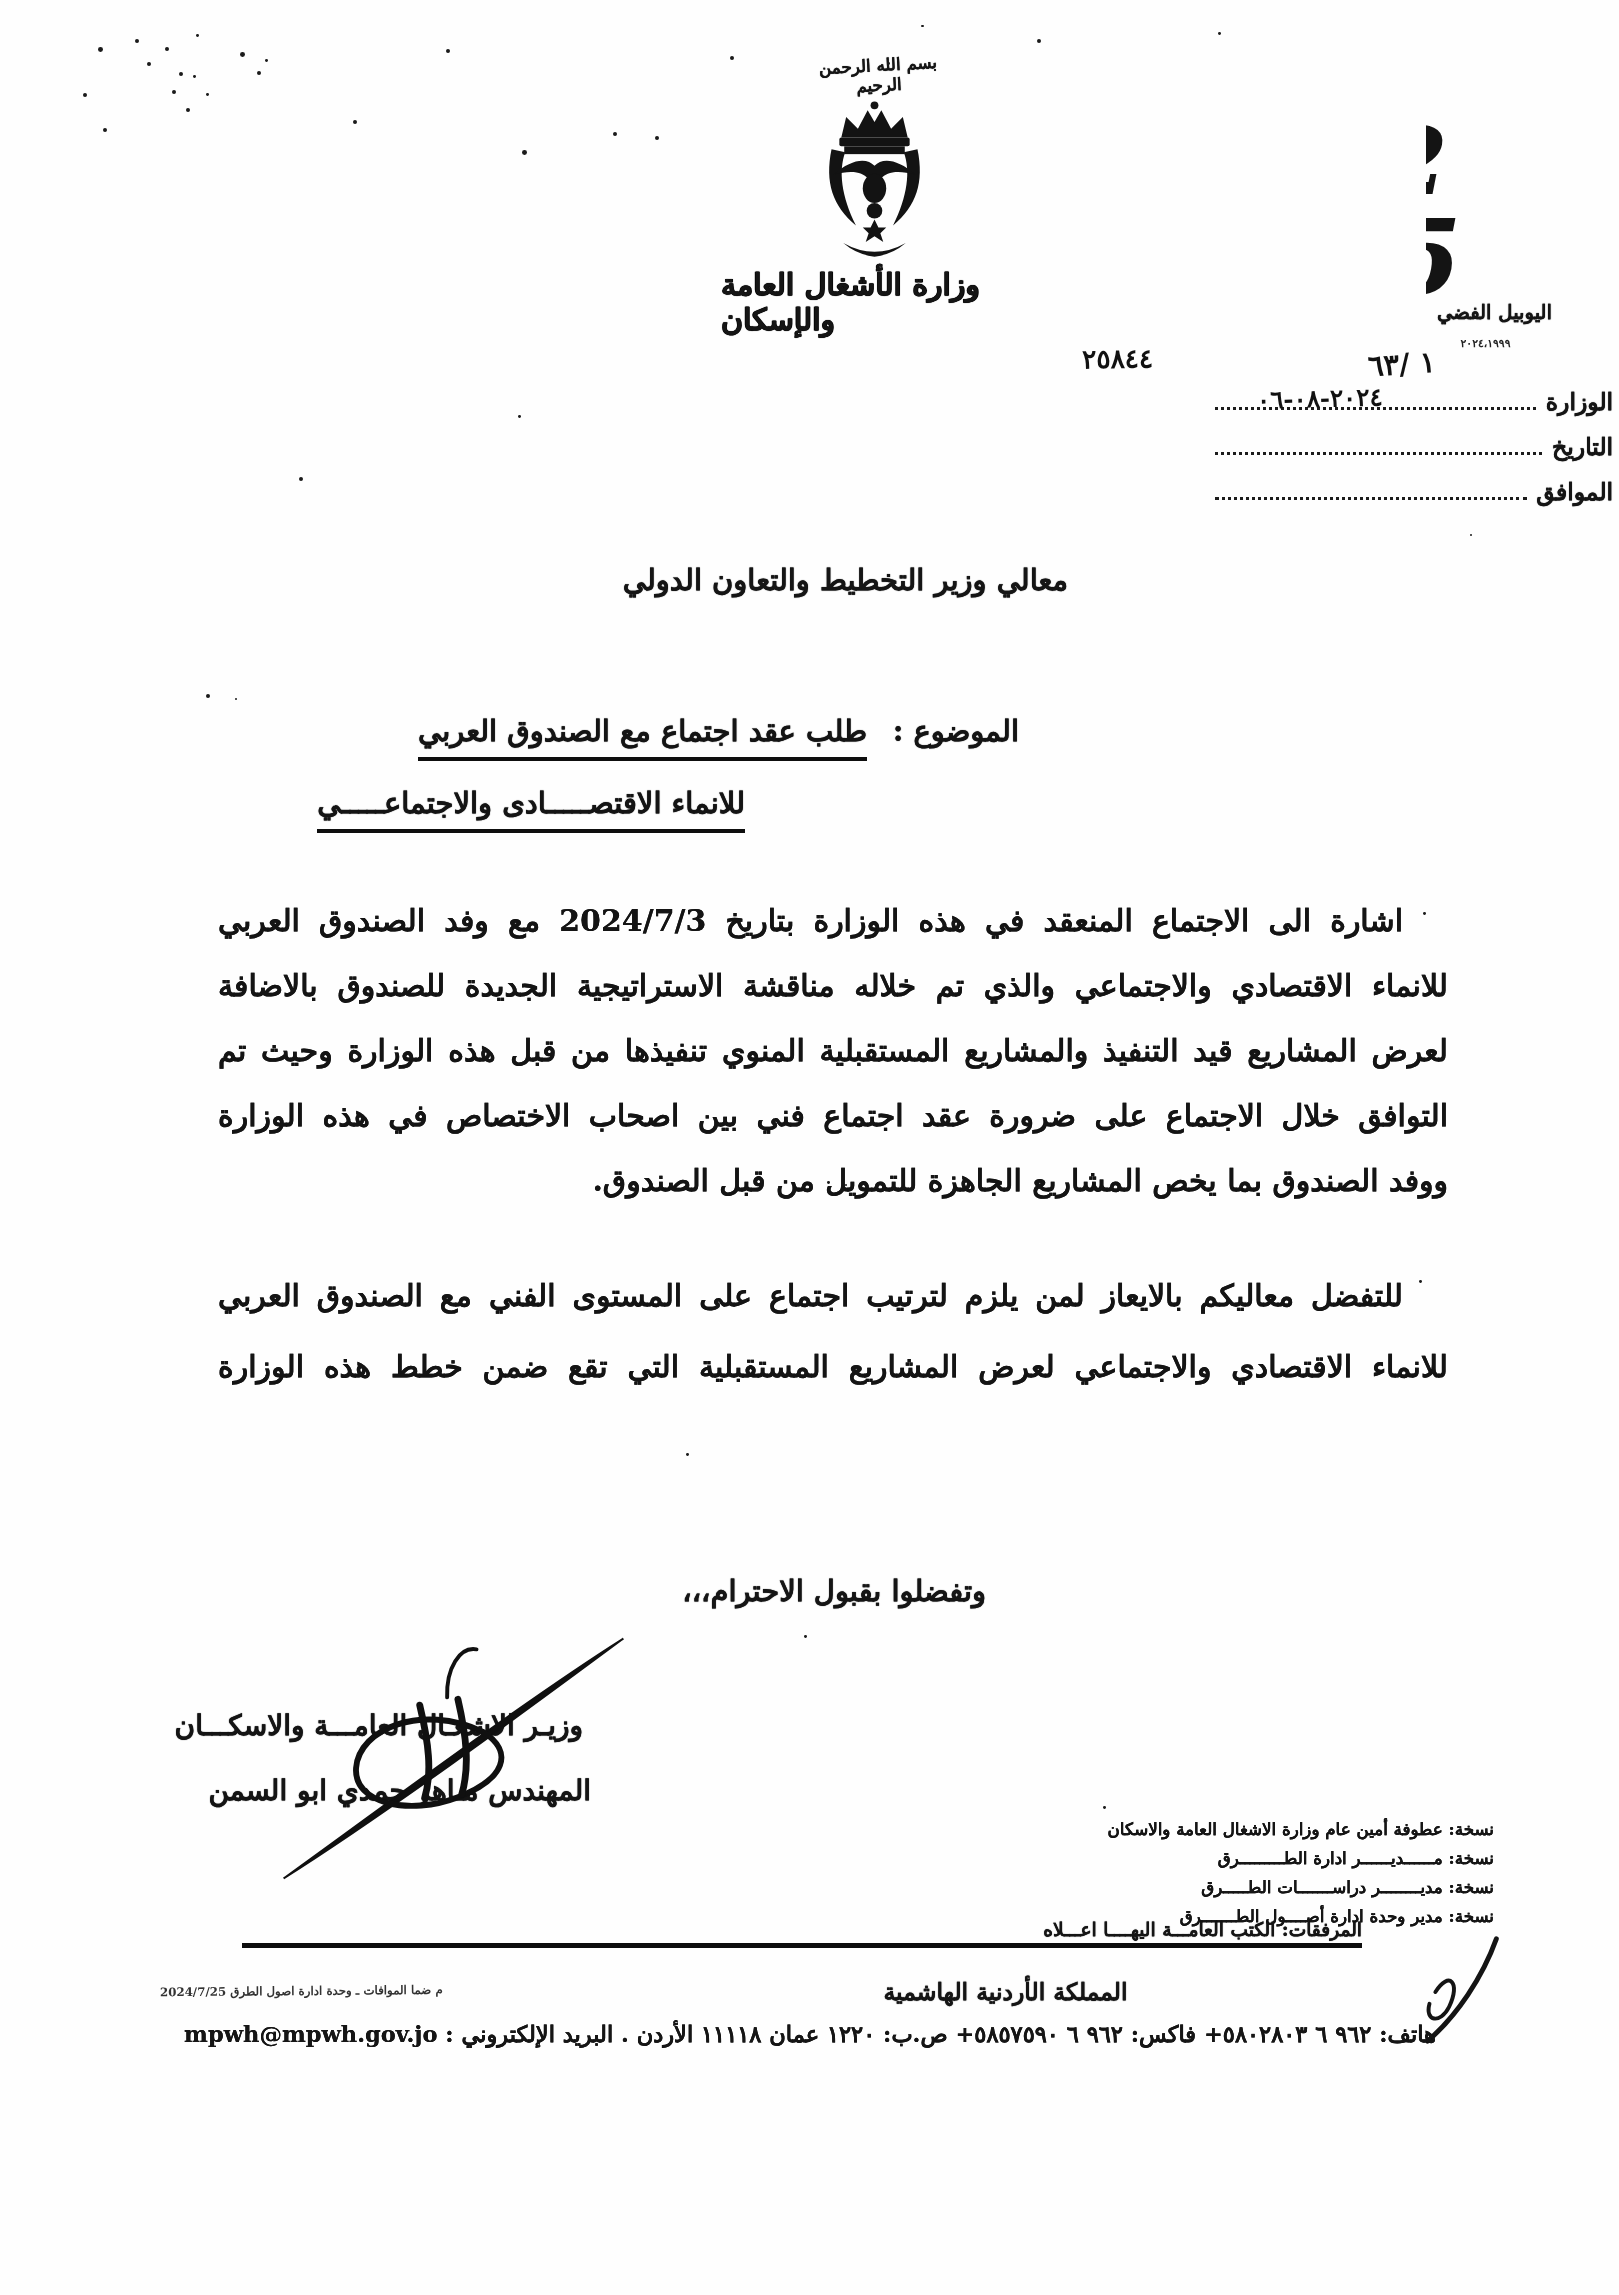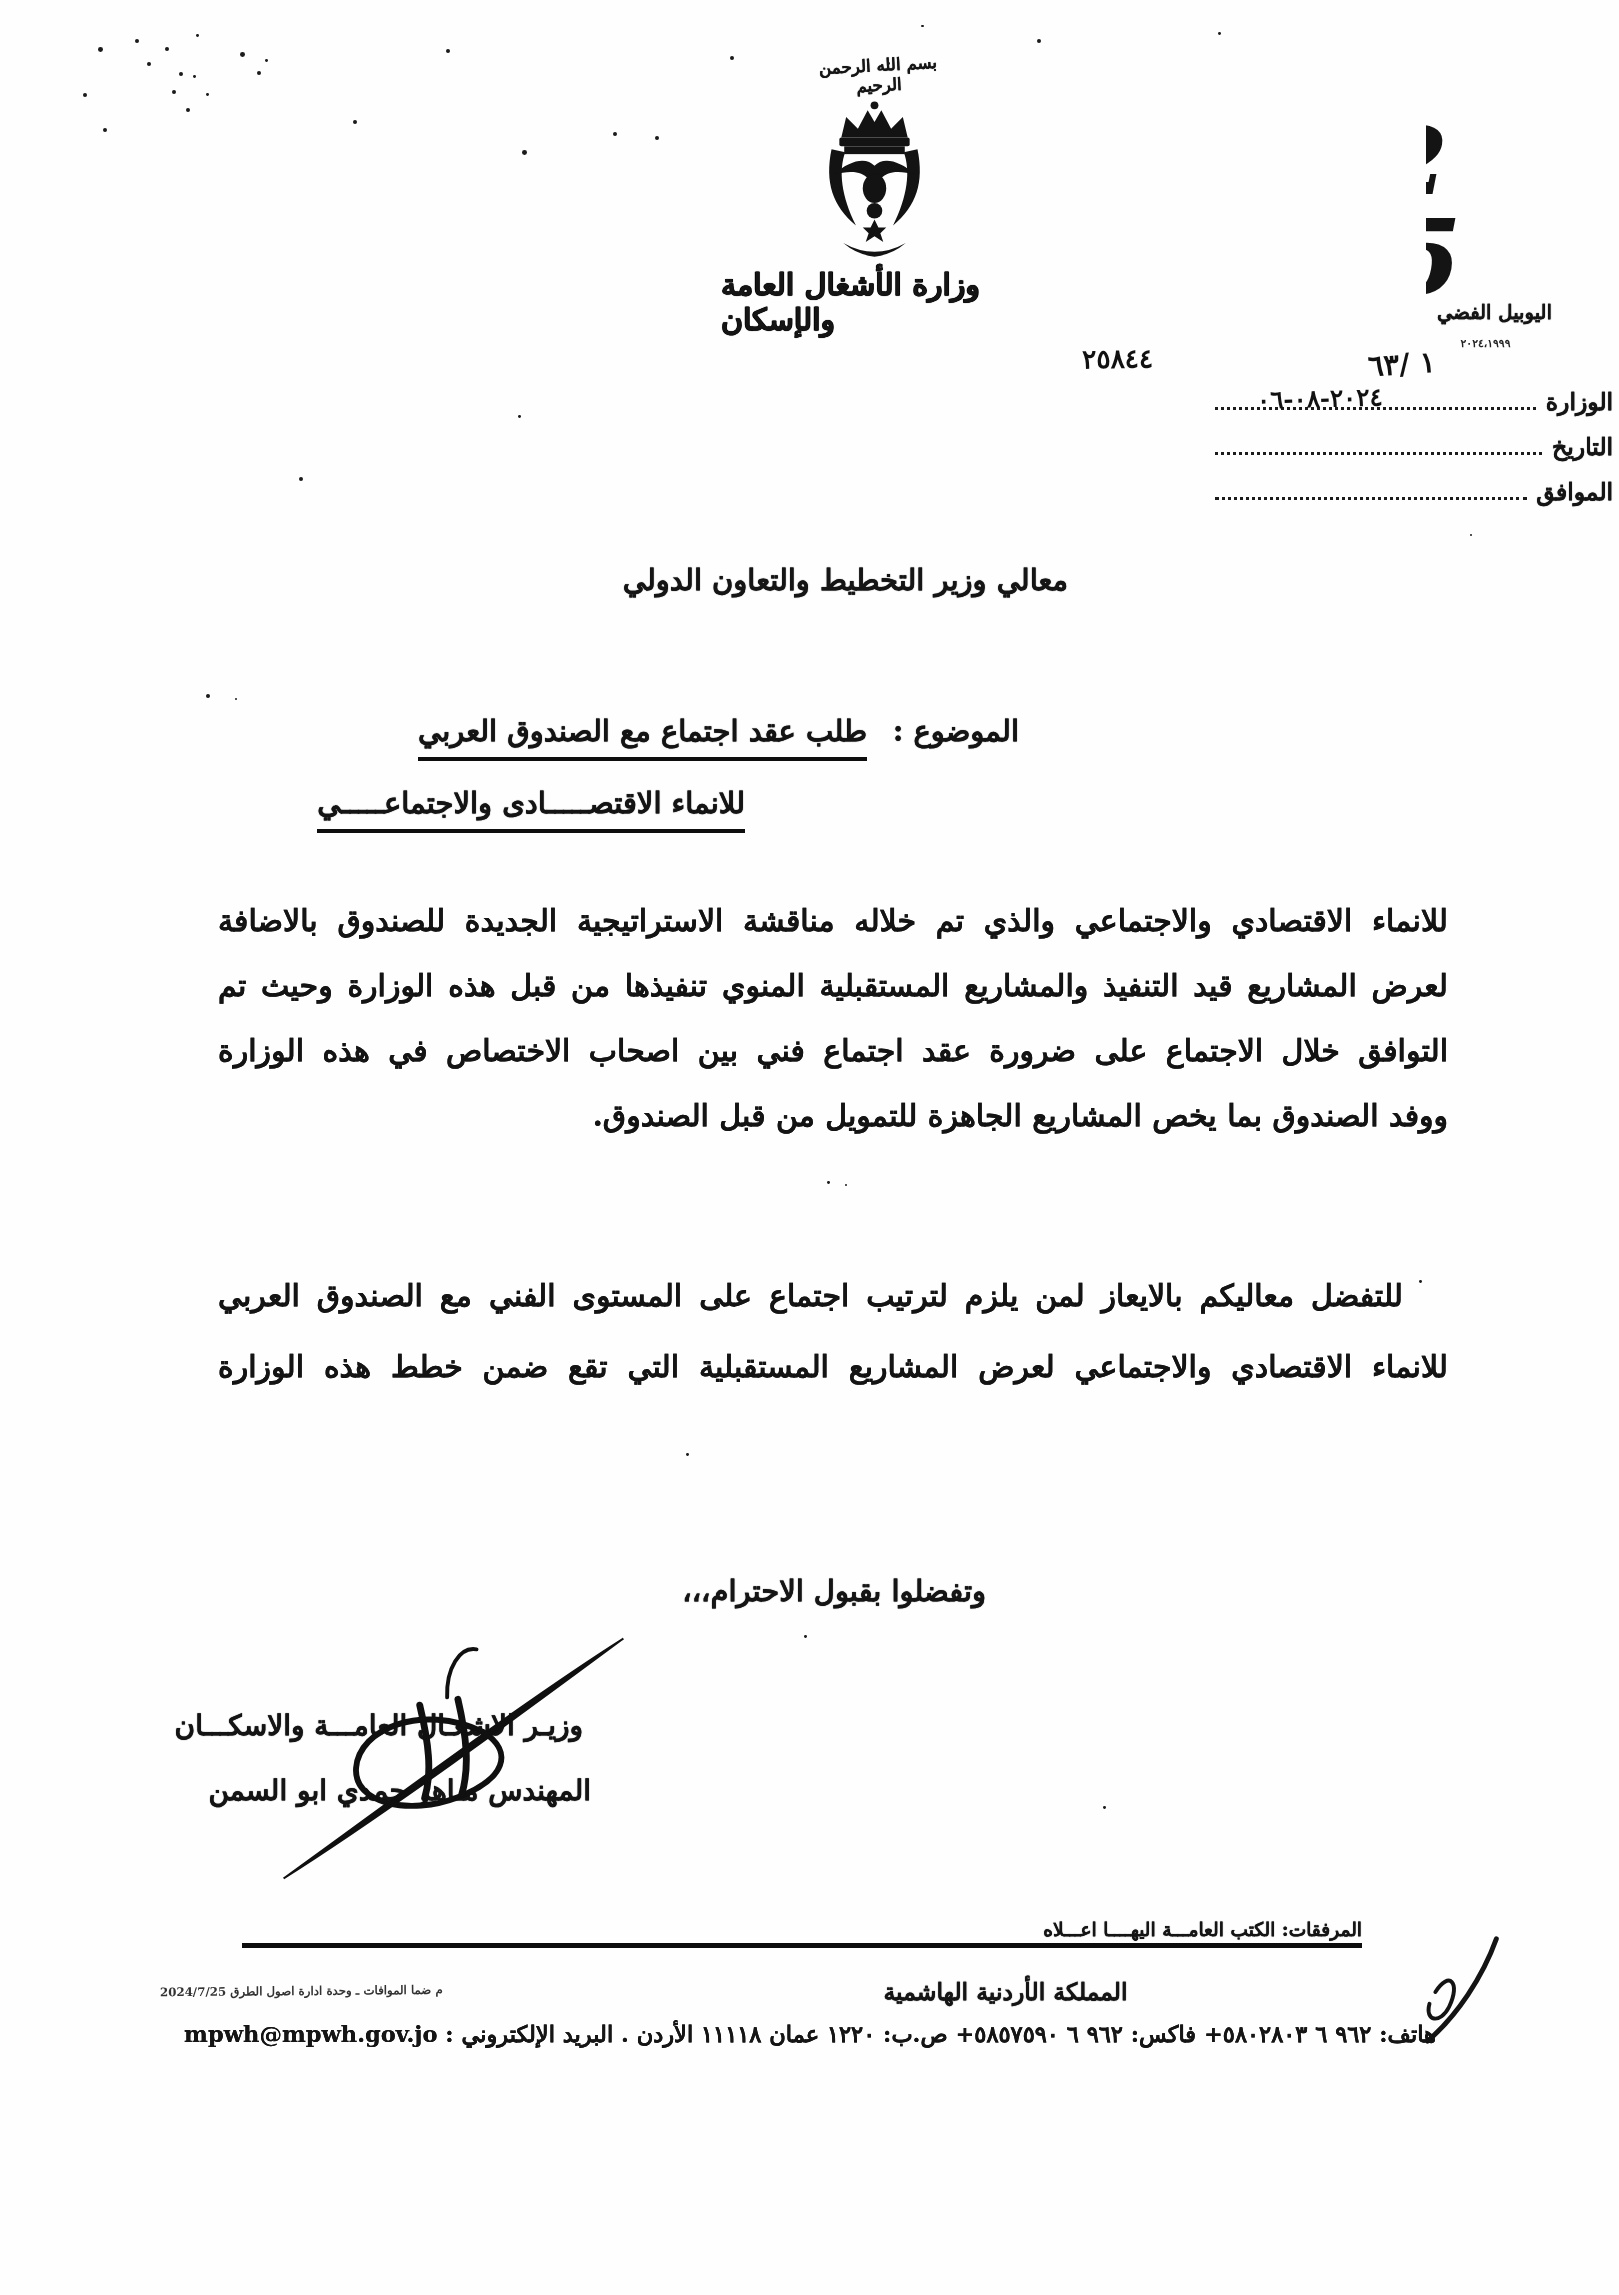--- a/index.html
+++ b/index.html
@@ -105,20 +105,21 @@
   <div class="abs subject-line" style="right:600px;top:714px;">
     <span>الموضوع :</span><span class="subject-gap"></span><span class="u-heavy">طلب عقد اجتماع مع الصندوق العربي</span>
   </div>
 
   <div class="abs addressee ink" style="right:551px;top:563px;">معالي وزير التخطيط والتعاون الدولي</div>
   <div class="abs subject-line" style="right:874px;top:786px;">
     <span class="u-heavy">للانماء الاقتصـــــادى والاجتماعـــــي</span>
   </div>
 
   <div id="para1" class="abs para" style="right:171px;top:888px;width:1230px;">
+    <div class="jline first">اشارة الى الاجتماع المنعقد في هذه الوزارة بتاريخ 2024/7/3 مع وفد الصندوق العربي</div>
     <div class="jline">للانماء الاقتصادي والاجتماعي والذي تم خلاله مناقشة الاستراتيجية الجديدة للصندوق بالاضافة</div>
     <div class="jline">لعرض المشاريع قيد التنفيذ والمشاريع المستقبلية المنوي تنفيذها من قبل هذه الوزارة وحيث تم</div>
     <div class="jline">التوافق خلال الاجتماع على ضرورة عقد اجتماع فني بين اصحاب الاختصاص في هذه الوزارة</div>
     <div class="jline last">ووفد الصندوق بما يخص المشاريع الجاهزة للتمويل من قبل الصندوق.</div>
   </div>
 
   <div id="para2" class="abs para" style="right:171px;top:1260px;width:1230px;">
     <div class="jline first">للتفضل معاليكم بالايعاز لمن يلزم لترتيب اجتماع على المستوى الفني مع الصندوق العربي</div>
     <div class="jline">للانماء الاقتصادي والاجتماعي لعرض المشاريع المستقبلية التي تقع ضمن خطط هذه الوزارة</div>
   </div>
@@ -131,20 +132,26 @@
   <svg class="abs" style="left:265px;top:1619px;" width="377" height="279" viewBox="0 0 385 285">
     <g stroke="#101010" fill="none" stroke-linecap="round">
       <path d="M19,265 C120,192 268,82 366,20 C262,97 122,200 19,265 Z" fill="#101010" stroke-width="2"></path>
       <path d="M222,115 C160,86 96,112 93,152 C90,189 148,201 197,182 C244,164 256,136 222,115 Z" stroke-width="6"></path>
       <path d="M158,88 C167,126 171,156 163,183" stroke-width="7"></path>
       <path d="M197,82 C206,121 209,151 201,179" stroke-width="7"></path>
       <path d="M186,80 C185,50 199,28 216,31" stroke-width="4"></path>
     </g>
   </svg>
 
+  <div class="abs cc-list ink" style="right:125px;top:1815px;">
+    <div>نسخة: عطوفة أمين عام وزارة الاشغال العامة والاسكان</div>
+    <div>نسخة: مــــــديــــــر ادارة الطـــــــــرق</div>
+    <div>نسخة: مديــــــــر دراســـــــات الطـــــرق</div>
+    <div>نسخة: مدير وحدة ادارة أصــــول الطـــــــرق</div>
+  </div>
   <div class="abs attachments ink" style="right:257px;top:1919px;z-index:2;">المرفقات: الكتب العامـــة اليهــــا اعـــلاه</div>
 
   <div class="rule" style="left:242px;top:1943px;width:1120px;"></div>
 
   <svg class="abs" style="left:1400px;top:1933px;" width="116" height="116" viewBox="0 0 118 118">
     <g stroke="#141414" fill="none" stroke-linecap="round">
       <path d="M98,6 C84,45 58,84 28,110" stroke-width="5"></path>
       <path d="M36,60 C50,38 62,50 50,75 C41,93 25,90 30,72" stroke-width="4"></path>
     </g>
   </svg>

